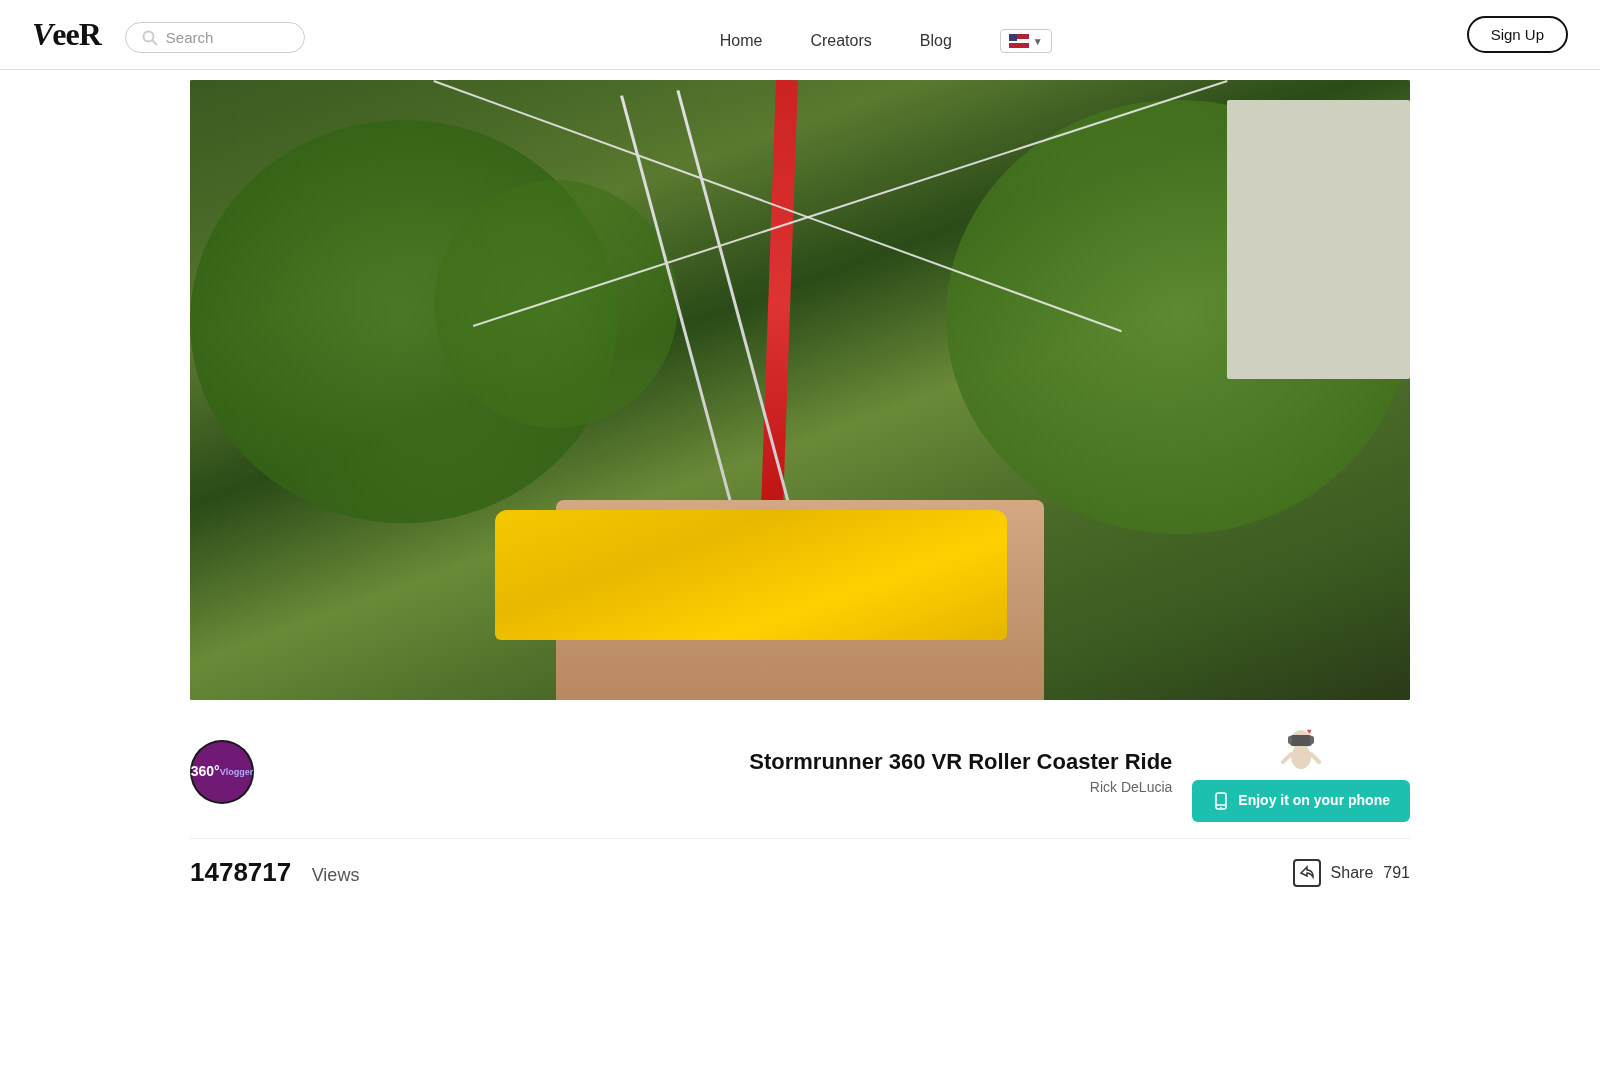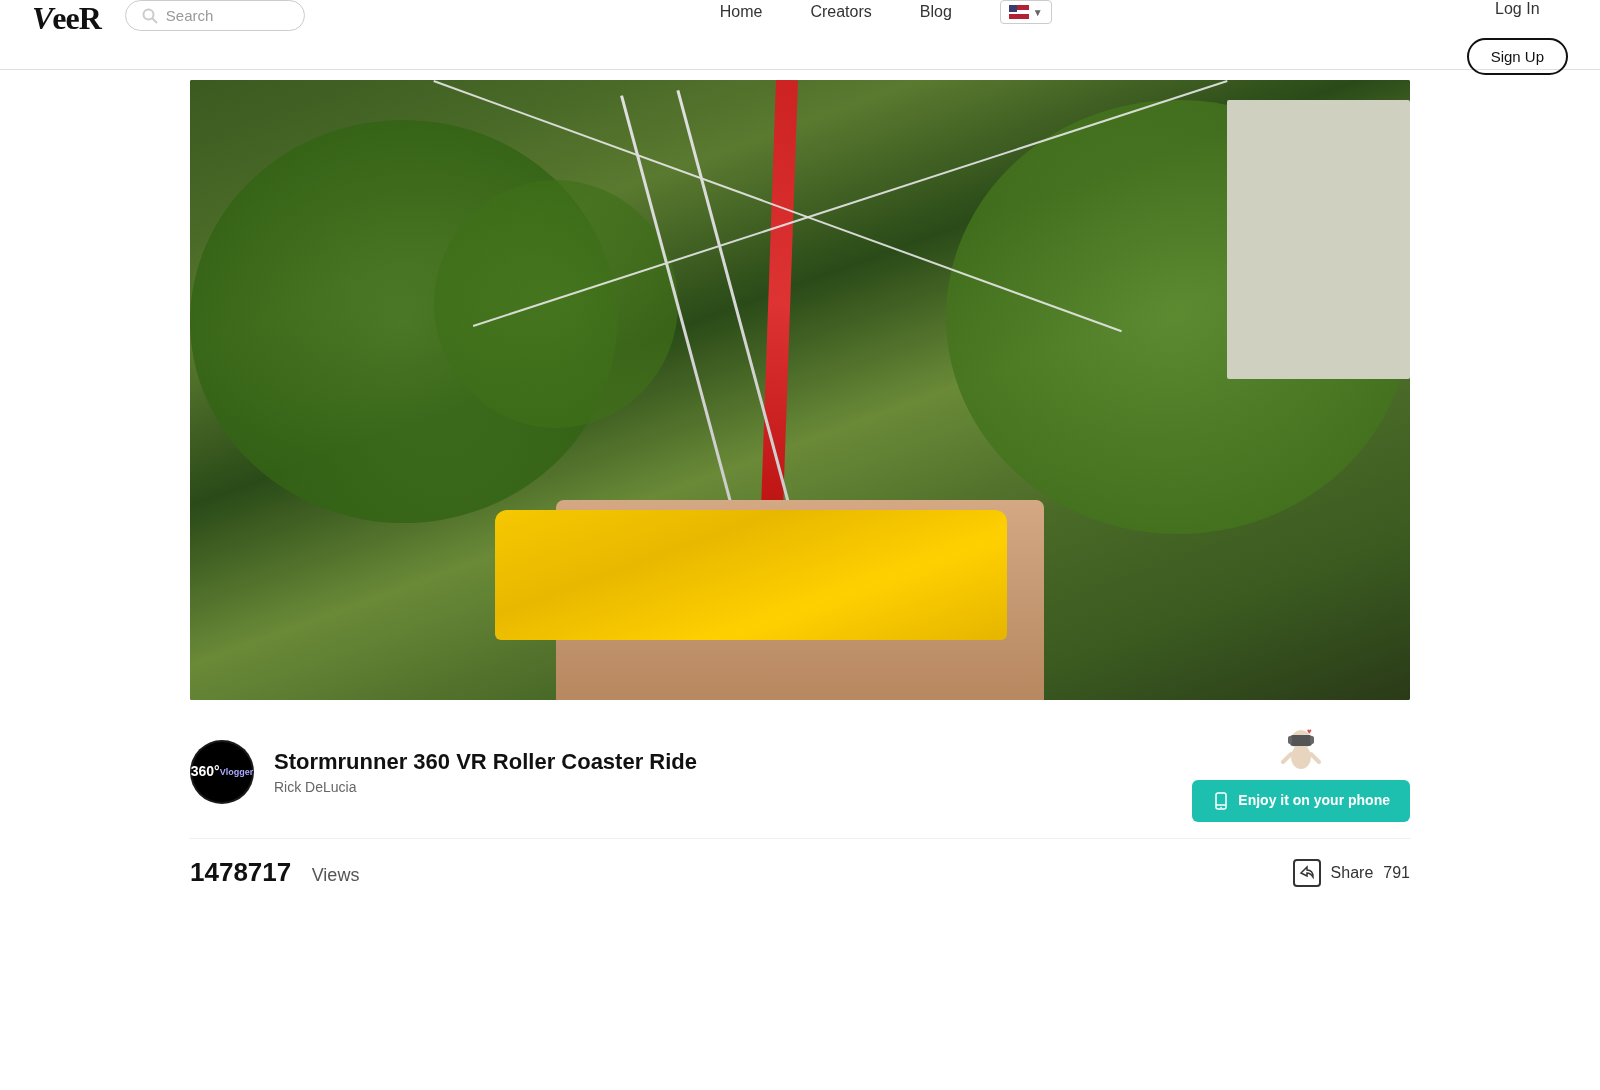--- a/index.html
+++ b/index.html
@@ -1,22 +1,22 @@
 <!DOCTYPE html>
 <html><head>
   <meta charset="utf-8">
   <style>
     * { box-sizing: border-box; margin: 0; padding: 0; }
     body { font-family: -apple-system, BlinkMacSystemFont, 'Segoe UI', Arial, sans-serif; background: #fff; color: #333; }
 
     
     .header {
       display: flex;
-      align-items: flex-start;
-      padding: 0 32px;
+      align-items: flex-end;
+      padding: 16px 32px;
       height: 70px;
       border-bottom: 1px solid #e0e0e0;
       background: #fff;
       position: relative;
       z-index: 10;
     }
     .logo {
       font-size: 32px;
       font-weight: 700;
       letter-spacing: -1px;
@@ -249,21 +249,21 @@
       align-items: center;
       justify-content: center;
       flex-shrink: 0;
       overflow: hidden;
       position: relative;
     }
     .avatar-inner {
       width: 60px;
       height: 60px;
       border-radius: 50%;
-      background: #000000;
+      background: #701a75;
       display: flex;
       align-items: center;
       justify-content: center;
       font-size: 9px;
       color: #fff;
       font-weight: bold;
       text-align: center;
       line-height: 1.2;
     }
     .avatar-360 {
@@ -272,20 +272,21 @@
       color: #fff;
       text-align: center;
       line-height: 1.1;
     }
     .avatar-vlogger {
       font-size: 9px;
       color: #aaf;
     }
     .video-meta {
       flex: 1;
+      text-align: right;
     }
     .video-title {
       font-size: 22px;
       font-weight: 700;
       color: #111;
       margin-bottom: 4px;
     }
     .video-author {
       font-size: 14px;
       color: #666;

